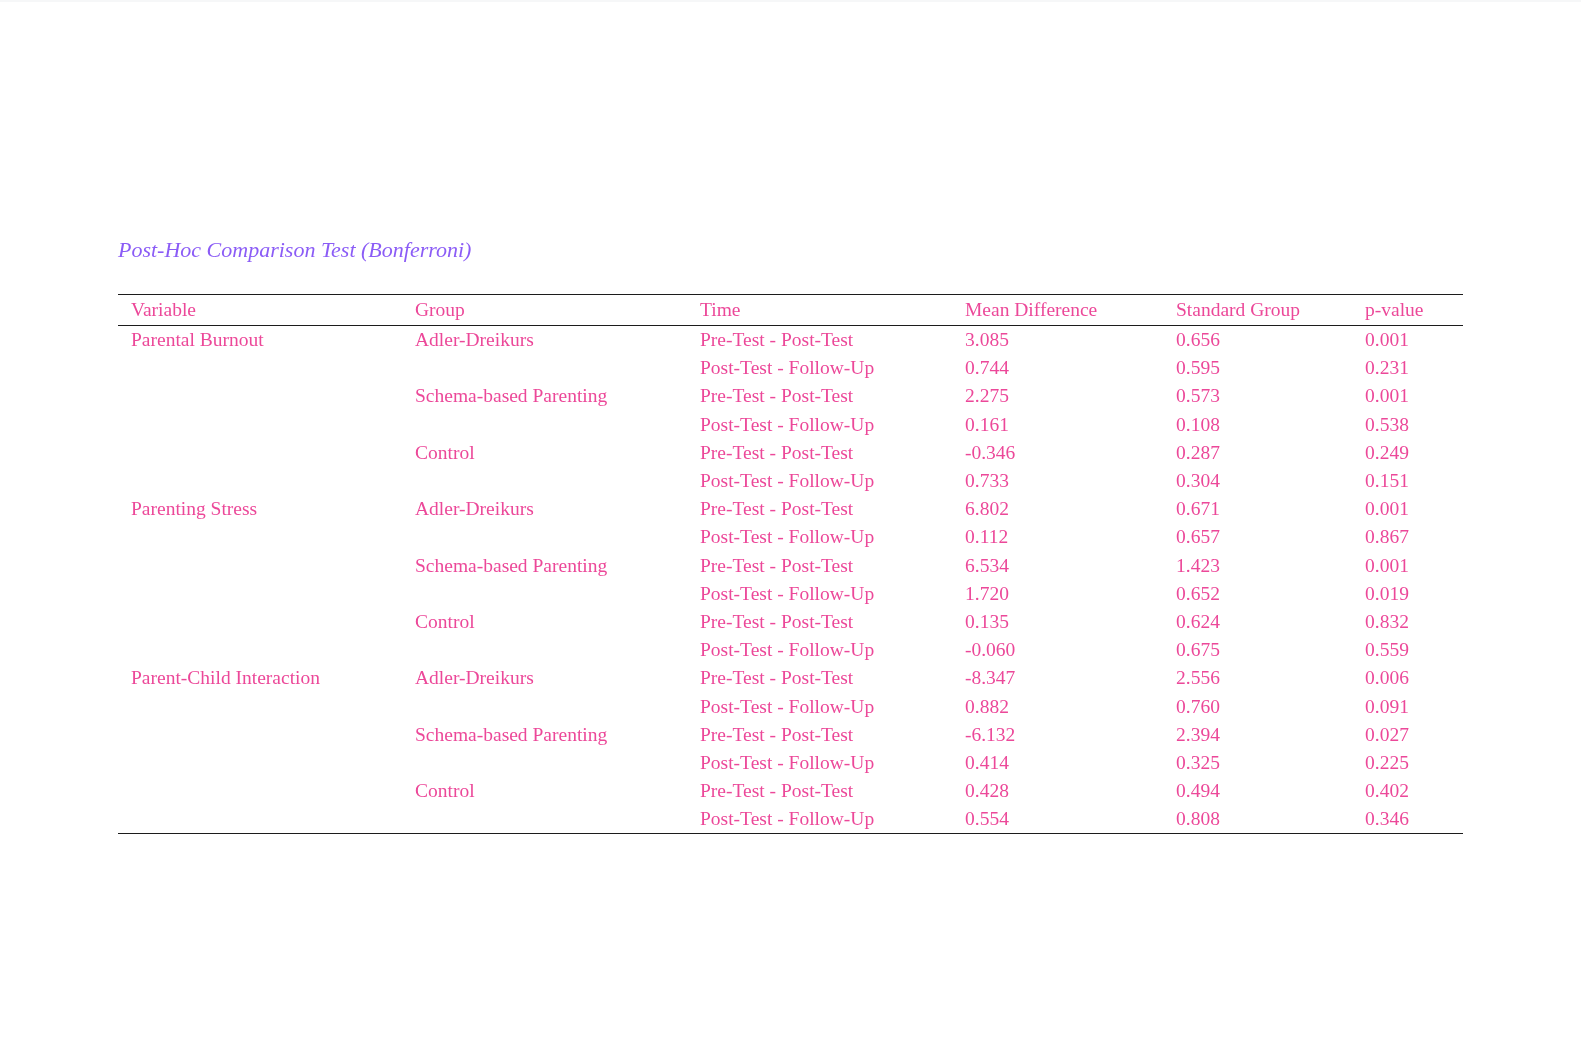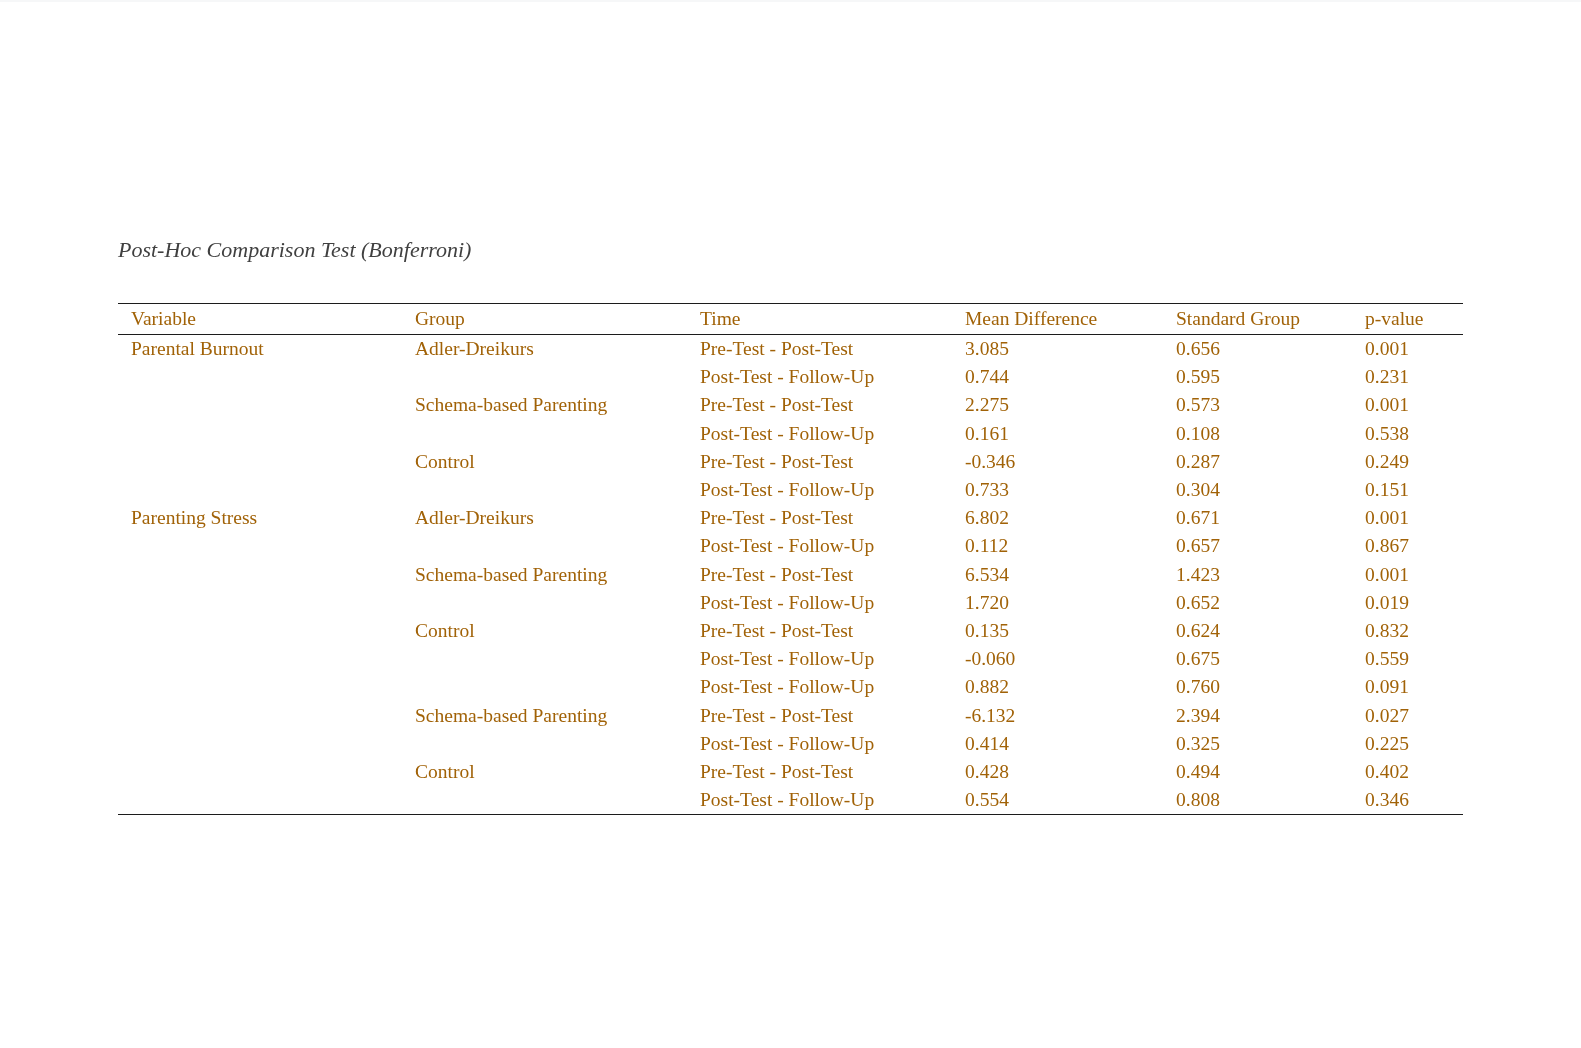--- a/index.html
+++ b/index.html
@@ -21,32 +21,32 @@
     width: 1581px; height: 2px;
     background: #f6f7f8;
   }
   .doc-title {
     position: absolute;
     left: 118px;
     top: 237px;
     font-style: italic;
     font-size: 22px;
     line-height: 26px;
-    color: #404040;
+    color: #8b5cf6;
     white-space: nowrap;
   }
   table.posthoc {
     position: absolute;
     left: 118px;
-    top: 303px;
+    top: 294px;
     width: 1345px;
     border-collapse: collapse;
     table-layout: fixed;
     font-size: 19.5px;
-    color: #a16207;
+    color: #ec4899;
     border-top: 1.7px solid #1c1c1c;
     border-bottom: 1.7px solid #1c1c1c;
   }
   table.posthoc thead tr {
     border-bottom: 1.7px solid #1c1c1c;
   }
   table.posthoc th {
     font-weight: normal;
     text-align: left;
     height: 27px;
@@ -180,20 +180,28 @@
       </tr>
       <tr>
         <td></td>
         <td></td>
         <td>Post-Test - Follow-Up</td>
         <td>-0.060</td>
         <td>0.675</td>
         <td>0.559</td>
       </tr>
       <tr>
+        <td>Parent-Child Interaction</td>
+        <td>Adler-Dreikurs</td>
+        <td>Pre-Test - Post-Test</td>
+        <td>-8.347</td>
+        <td>2.556</td>
+        <td>0.006</td>
+      </tr>
+      <tr>
         <td></td>
         <td></td>
         <td>Post-Test - Follow-Up</td>
         <td>0.882</td>
         <td>0.760</td>
         <td>0.091</td>
       </tr>
       <tr>
         <td></td>
         <td>Schema-based Parenting</td>

